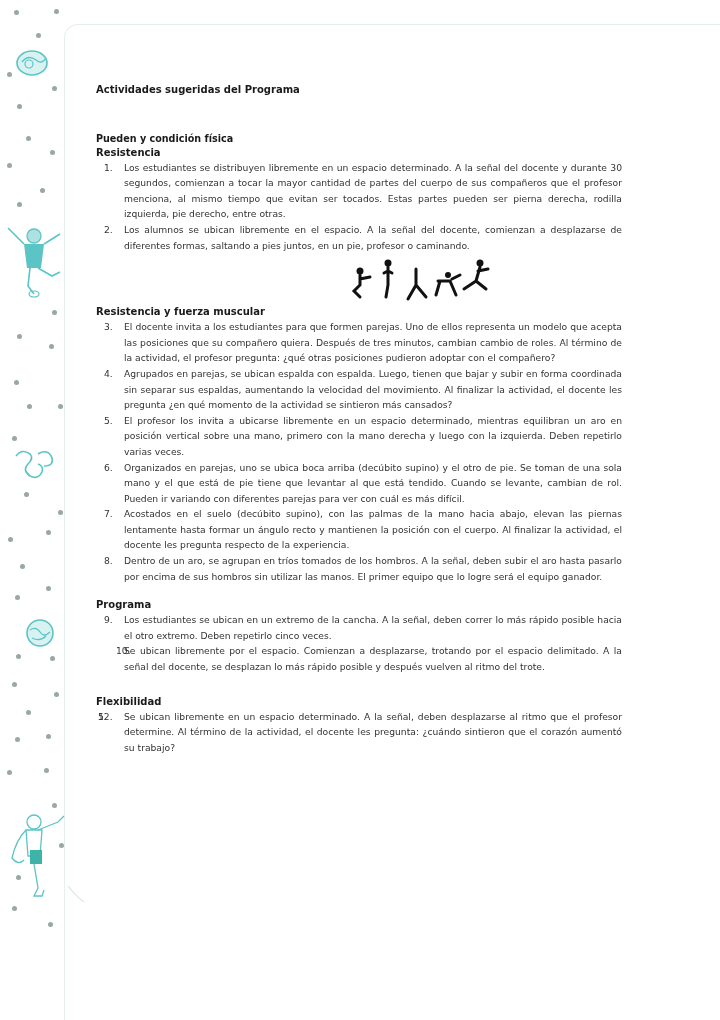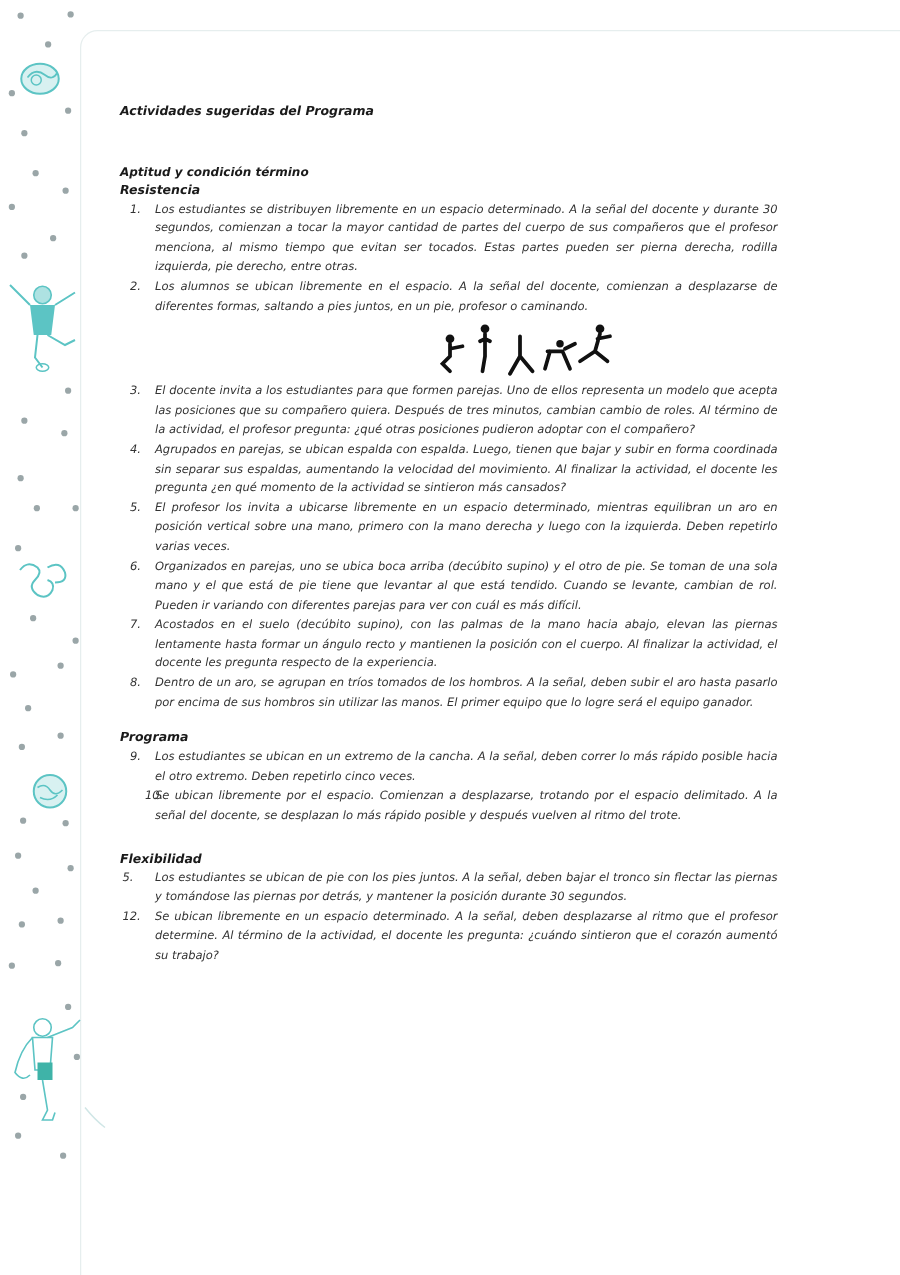--- a/index.html
+++ b/index.html
@@ -1,20 +1,20 @@
 <!DOCTYPE html>
 <html><head>
 <meta charset="utf-8">
 <style>
   html,body{margin:0;padding:0;background:#ffffff;}
   body{width:720px;height:1020px;position:relative;overflow:hidden;font-family:"DejaVu Sans","Liberation Sans",sans-serif;color:#1a1a1a;}
   .frame{position:absolute;left:64px;top:24px;width:660px;height:1000px;border-left:1.5px solid #e6eeee;border-top:1.5px solid #e6eeee;border-top-left-radius:14px;}
   .dot{position:absolute;width:5px;height:5px;border-radius:50%;background:#9aa6a8;}
   .deco{position:absolute;}
-  .content{position:absolute;left:96px;top:82px;width:526px;font-size:9.2px;line-height:15.6px;font-style:italic;}
+  .content{position:absolute;left:96px;top:82px;width:526px;font-size:9.2px;line-height:15.6px;}
   .doc-title{font-weight:bold;font-size:10px;margin:0 0 34px 0;}
   .sec-title{font-weight:bold;font-size:9.6px;margin:0;line-height:14px;}
   .sub-title{font-weight:bold;font-size:10px;margin:0;line-height:14px;}
   ol{margin:0;padding:0;list-style:none;}
   li{position:relative;padding-left:28px;text-align:justify;color:#333;}
   li .num{position:absolute;left:8px;top:0;}
   .figures{height:42px;position:relative;margin:4px 0 6px 0;}
   .gap{height:14px;}
 </style>
 </head>
@@ -92,21 +92,21 @@
   <path d="M22 20 q-10 10 -14 28 q6 8 12 2 M34 20 l20 -8 l6 -6" stroke="#5cc4c4" stroke-width="1.3" fill="none"></path>
   <path d="M22 20 h16 l-2 26 h-12 z" fill="none" stroke="#5cc4c4" stroke-width="1.3"></path>
   <rect x="26" y="40" width="12" height="14" fill="#3fb3a8"></rect>
   <path d="M30 54 l4 24 l-4 8 h8 l2 -6" stroke="#5cc4c4" stroke-width="1.3" fill="none"></path>
   <path d="M64 76 q8 10 16 16" stroke="#d0e6e6" stroke-width="1.2" fill="none"></path>
 </svg>
 
 <div class="content">
   <h1 class="doc-title">Actividades sugeridas del Programa</h1>
 
-  <h2 class="sec-title">Aptitud y condición término</h2>
+  <h2 class="sec-title">Pueden y condición física</h2>
 
   <h3 class="sub-title">Resistencia</h3>
   <ol>
     <li><span class="num">1.</span><span>Los estudiantes se distribuyen libremente en un espacio determinado. A la señal del docente y durante 30 segundos, comienzan a tocar la mayor cantidad de partes del cuerpo de sus compañeros que el profesor menciona, al mismo tiempo que evitan ser tocados. Estas partes pueden ser pierna derecha, rodilla izquierda, pie derecho, entre otras.</span></li>
     <li><span class="num">2.</span><span>Los alumnos se ubican libremente en el espacio. A la señal del docente, comienzan a desplazarse de diferentes formas, saltando a pies juntos, en un pie, profesor o caminando.</span></li>
   </ol>
 
   <div class="figures">
     <svg style="position:absolute;left:252px;top:0" width="150" height="46" viewBox="0 0 150 46">
       <g fill="#111" stroke="#111" stroke-width="3" stroke-linecap="round">
@@ -116,20 +116,21 @@
           <path d="M40 10 v18 l-2 12 M36 16 l4 -2 l4 2" fill="none"></path>
         <path d="M68 12 v16 l-8 14 M68 28 l10 12" fill="none"></path>
         <circle cx="100" cy="18" r="3" stroke="none"></circle>
           <path d="M90 24 h12 l6 14 M92 24 l-4 14 M104 22 l8 -4" fill="none"></path>
         <circle cx="132" cy="6" r="3.5" stroke="none"></circle>
           <path d="M132 10 l-4 14 l-12 8 M128 24 l10 8 M130 14 l10 -2" fill="none"></path>
       </g>
     </svg>
   </div>
 
+  <h3 class="sub-title">Resistencia y fuerza muscular</h3>
   <ol>
     <li><span class="num">3.</span><span>El docente invita a los estudiantes para que formen parejas. Uno de ellos representa un modelo que acepta las posiciones que su compañero quiera. Después de tres minutos, cambian cambio de roles. Al término de la actividad, el profesor pregunta: ¿qué otras posiciones pudieron adoptar con el compañero?</span></li>
     <li><span class="num">4.</span><span>Agrupados en parejas, se ubican espalda con espalda. Luego, tienen que bajar y subir en forma coordinada sin separar sus espaldas, aumentando la velocidad del movimiento. Al finalizar la actividad, el docente les pregunta ¿en qué momento de la actividad se sintieron más cansados?</span></li>
     <li><span class="num">5.</span><span>El profesor los invita a ubicarse libremente en un espacio determinado, mientras equilibran un aro en posición vertical sobre una mano, primero con la mano derecha y luego con la izquierda. Deben repetirlo varias veces.</span></li>
     <li><span class="num">6.</span><span>Organizados en parejas, uno se ubica boca arriba (decúbito supino) y el otro de pie. Se toman de una sola mano y el que está de pie tiene que levantar al que está tendido. Cuando se levante, cambian de rol. Pueden ir variando con diferentes parejas para ver con cuál es más difícil.</span></li>
     <li><span class="num">7.</span><span>Acostados en el suelo (decúbito supino), con las palmas de la mano hacia abajo, elevan las piernas lentamente hasta formar un ángulo recto y mantienen la posición con el cuerpo. Al finalizar la actividad, el docente les pregunta respecto de la experiencia.</span></li>
     <li><span class="num">8.</span><span>Dentro de un aro, se agrupan en tríos tomados de los hombros. A la señal, deben subir el aro hasta pasarlo por encima de sus hombros sin utilizar las manos. El primer equipo que lo logre será el equipo ganador.</span></li>
   </ol>
 
   <div class="gap"></div>
@@ -137,16 +138,16 @@
   <h3 class="sub-title">Programa</h3>
   <ol>
     <li><span class="num">9.</span><span>Los estudiantes se ubican en un extremo de la cancha. A la señal, deben correr lo más rápido posible hacia el otro extremo. Deben repetirlo cinco veces.</span></li>
     <li><span class="num" style="left:20px">10.</span><span>Se ubican libremente por el espacio. Comienzan a desplazarse, trotando por el espacio delimitado. A la señal del docente, se desplazan lo más rápido posible y después vuelven al ritmo del trote.</span></li>
   </ol>
 
   <div class="gap" style="height:20px"></div>
 
   <h3 class="sub-title">Flexibilidad</h3>
   <ol>
-    <li><span class="num" style="left:2px">5.</span><span>Los estudiantes se ubican de pie con los pies juntos. A la señal, deben bajar el tronco sin flectar las piernas y tomándose las piernas por detrás, y mantener la posición durante 30 segundos.</span></li>
+    <li><span class="num" style="left:2px">5.</span></li>
     <li><span class="num" style="left:2px">12.</span><span>Se ubican libremente en un espacio determinado. A la señal, deben desplazarse al ritmo que el profesor determine. Al término de la actividad, el docente les pregunta: ¿cuándo sintieron que el corazón aumentó su trabajo?</span></li>
   </ol>
 </div>
 
 </body></html>

